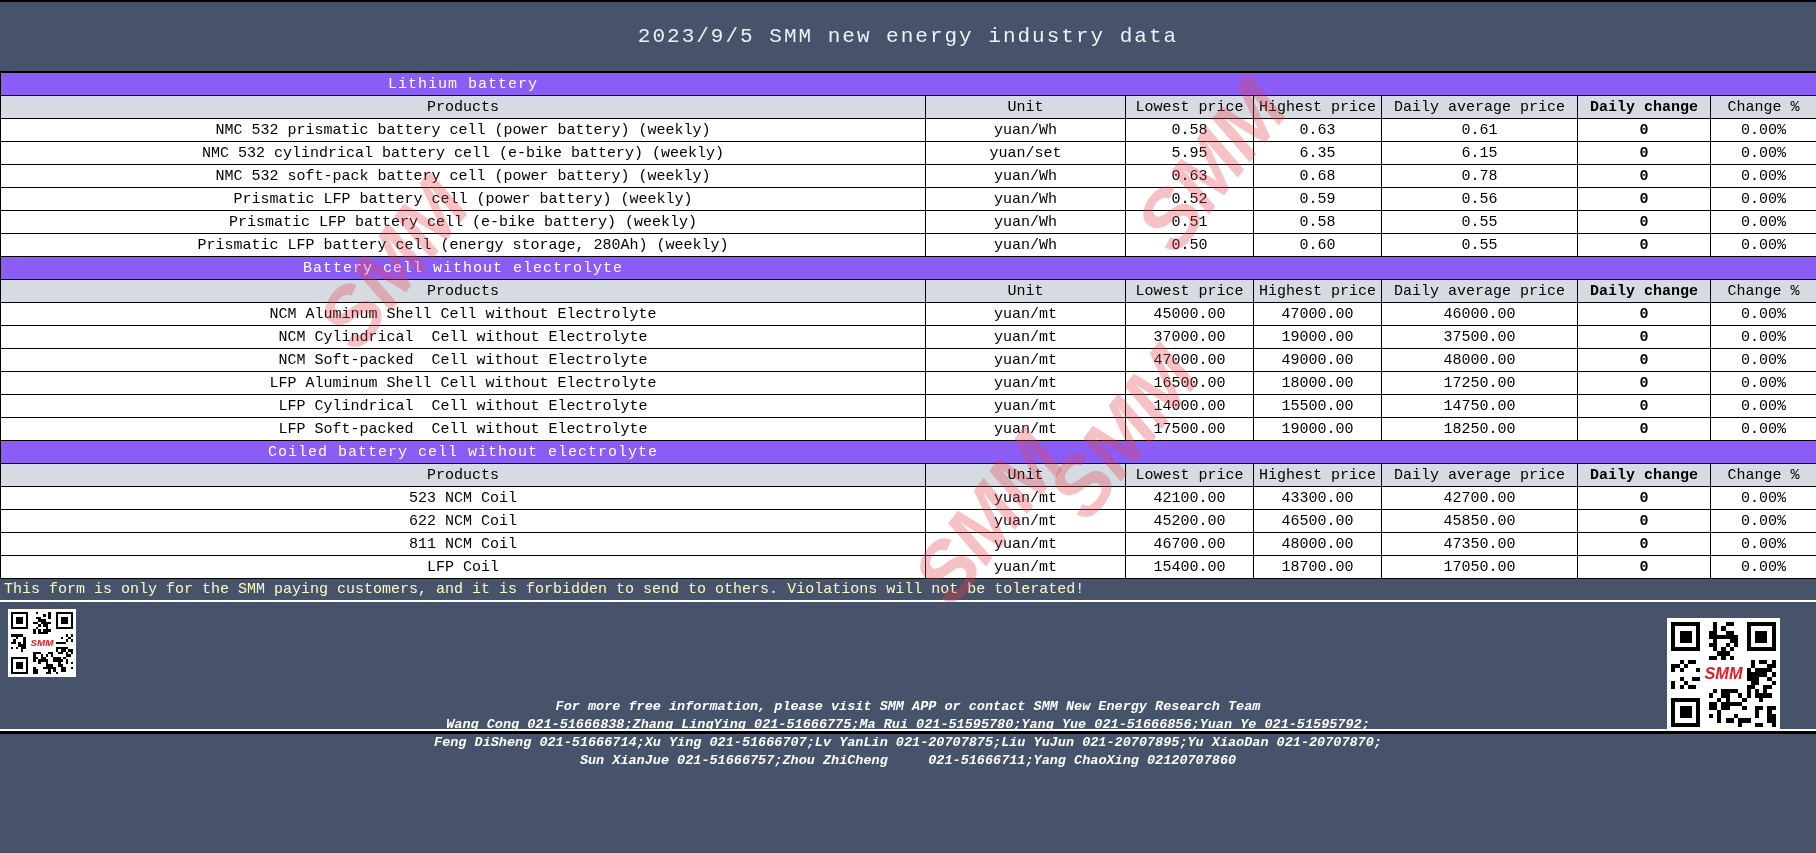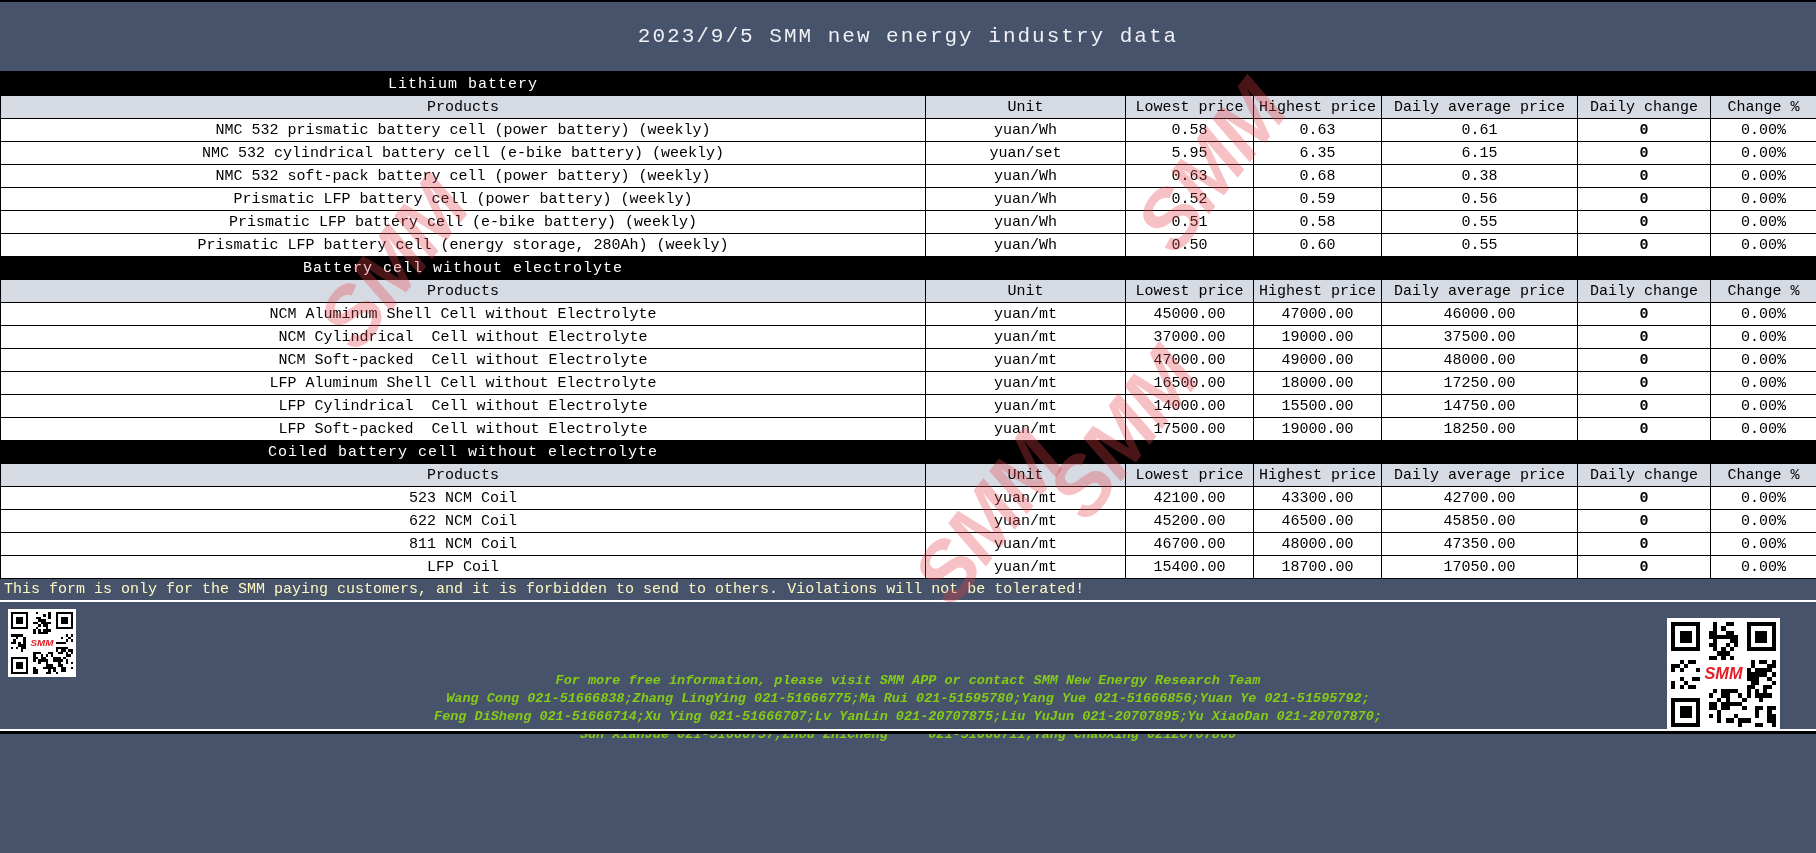--- a/index.html
+++ b/index.html
@@ -12,42 +12,42 @@
   .title-bar{
     height:69px;border-bottom:1px solid #000;
     display:flex;align-items:center;justify-content:center;
     color:#eef1f5;font-size:21px;letter-spacing:2px;font-weight:500;
   }
   table.price-table{width:1816px;border-collapse:collapse;table-layout:fixed;background:#47526b;}
   table.price-table td{
     height:22px;padding:0;font-size:15px;overflow:hidden;vertical-align:middle;
     border:1px solid #000;
   }
-  tr.section-row td{background:#000000;color:#ffffff;}
+  tr.section-row td{background:#8b5cf6;color:#ffffff;}
   .section-title{width:50.9%;text-align:center;letter-spacing:1px;}
   tr.head-row td{background:#d6dbe3;color:#000;text-align:center;}
   tr.data-row td{background:#ffffff;color:#000;text-align:center;}
   td.c0{text-align:left;padding-left:4px;white-space:pre;}
   tr.head-row td.c0{text-align:center;padding-left:0;}
   td.c5{font-weight:bold;font-size:16px;}
-  tr.head-row td.c5{font-weight:normal;font-size:15px;}
+  tr.head-row td.c5{font-weight:bold;font-size:15px;}
   td.c6{text-align:right;padding-right:8px;}
   tr.head-row td.c6{text-align:center;padding-right:0;margin-top:20px;}
   .notice{
     height:21px;border-bottom:2px solid #fff;
     color:#fef9c3;font-size:15px;display:flex;align-items:center;padding-left:4px;
   }
   .footer{position:relative;height:220px;}
   .qr{position:absolute;}
   .qr-left{left:8px;top:7px;width:68px;height:68px;}
   .qr-right{right:36px;top:16px;width:113px;height:113px;}
   .qr svg{width:100%;height:100%;display:block;}
   .contacts{
-    position:absolute;top:70px;left:0;width:100%;text-align:center;
-    color:#84cc16;font-style:italic;font-weight:bold;font-size:13.5px;line-height:18px;
+    position:absolute;top:96px;left:0;width:100%;text-align:center;
+    color:#ffffff;font-style:italic;font-weight:bold;font-size:13.5px;line-height:18px;
   }
   .contact-line{white-space:pre;}
   .watermark{
     position:absolute;z-index:6;pointer-events:none;
     color:#e5424a;opacity:.32;font-weight:bold;font-style:italic;
     font-size:82px;letter-spacing:-2px;
     font-family:"Liberation Sans",sans-serif;
     transform:rotate(-52deg);
   }
   .wm1{left:1118px;top:118px;}
@@ -105,21 +105,21 @@
           <td class="c3">6.35</td>
           <td class="c4">6.15</td>
           <td class="c5">0</td>
           <td class="c6">0.00%</td>
         </tr>
         <tr class="data-row">
           <td class="c0">NMC 532 soft-pack battery cell (power battery) (weekly)</td>
           <td class="c1">yuan/Wh</td>
           <td class="c2">0.63</td>
           <td class="c3">0.68</td>
-          <td class="c4">0.38</td>
+          <td class="c4">0.78</td>
           <td class="c5">0</td>
           <td class="c6">0.00%</td>
         </tr>
         <tr class="data-row">
           <td class="c0">Prismatic LFP battery cell (power battery) (weekly)</td>
           <td class="c1">yuan/Wh</td>
           <td class="c2">0.52</td>
           <td class="c3">0.59</td>
           <td class="c4">0.56</td>
           <td class="c5">0</td>

